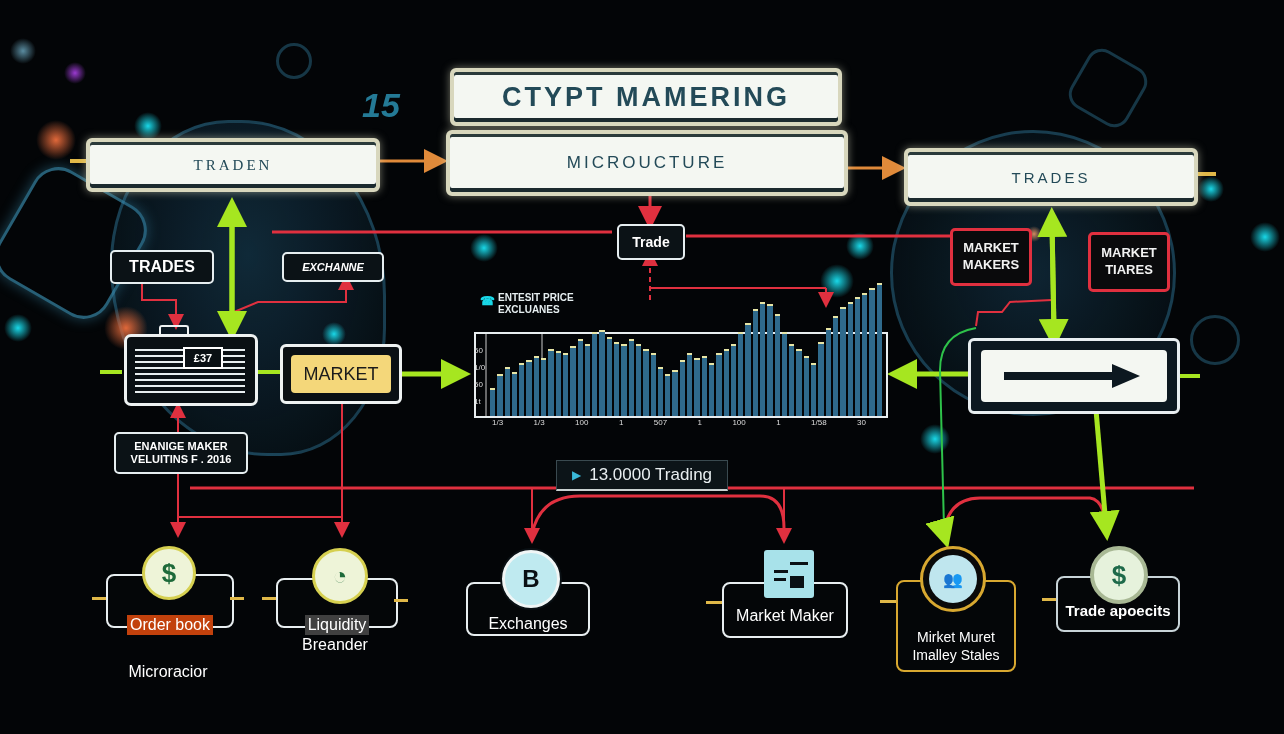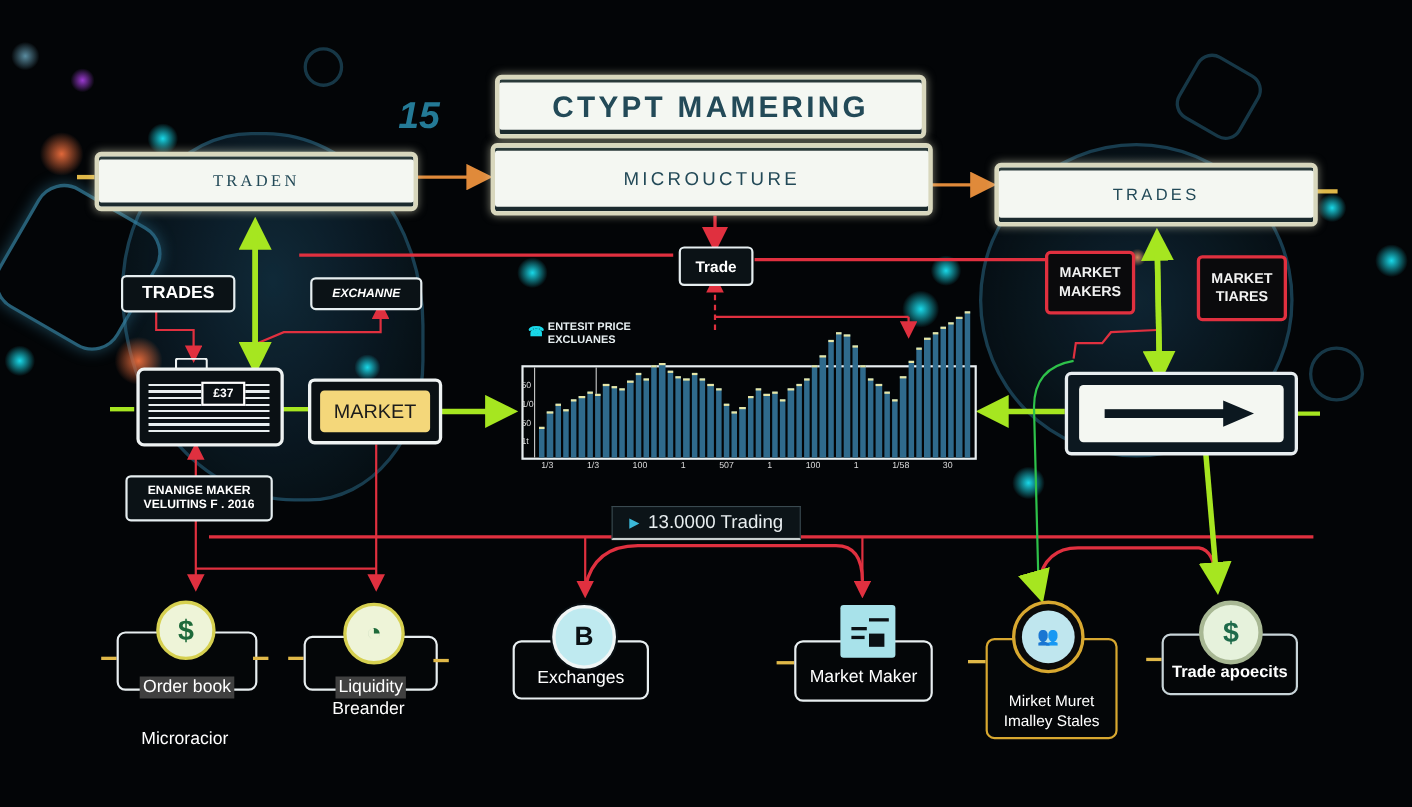--- a/index.html
+++ b/index.html
@@ -245,39 +245,39 @@
   <div style="width:186px;height:52px;background:#f4f7f2;border-radius:4px;display:flex;align-items:center;justify-content:center;">
     <svg width="140" height="26">
       <rect x="0" y="9" width="112" height="8" fill="#0c1820"></rect>
       <path d="M108,1 L136,13 L108,25 z" fill="#0c1820"></path>
     </svg>
   </div>
 </div>
 
 <div class="stub" style="left:92px;top:597px;width:14px;"></div>
 <div class="node" style="left:106px;top:574px;width:124px;height:50px;">
-  <span style="background:#404040;padding:0 3px;margin-bottom:-9px;">Order book</span>
+  <span style="background:#c2410c;padding:0 3px;margin-bottom:-9px;">Order book</span>
 </div>
 <div class="stub" style="left:230px;top:597px;width:14px;"></div>
 <div class="abs" style="left:106px;top:663px;width:124px;text-align:center;font-size:16px;">Microracior</div>
 <div class="circ" style="left:142px;top:546px;width:48px;height:48px;background:#eef4d8;border:3px solid #d6d050;color:#1e6a3a;">
   <span>$</span>
 </div>
 
 <div class="stub" style="left:262px;top:597px;width:14px;"></div>
 <div class="node" style="left:276px;top:578px;width:118px;height:46px;">
   <span style="background:#404040;padding:0 3px;margin-bottom:-9px;">Liquidity</span>
 </div>
 <div class="stub" style="left:394px;top:599px;width:14px;"></div>
 <div class="abs" style="left:276px;top:636px;width:118px;text-align:center;font-size:16px;">Breander</div>
 <div class="circ" style="left:312px;top:548px;width:50px;height:50px;background:#eef4d8;border:3px solid #d6d050;color:#1e6a3a;font-size:24px;">
   <span>◔</span>
 </div>
 
-<div class="node" style="left:466px;top:582px;width:124px;height:54px;align-items:center;padding-top:16px;box-sizing:border-box;">
+<div class="node" style="left:466px;top:582px;width:124px;height:54px;padding-top:16px;box-sizing:border-box;">
   <span>Exchanges</span>
 </div>
 <div class="circ" style="left:502px;top:550px;width:52px;height:52px;background:#bfeaf0;border:3px solid #f0f6f6;box-shadow:0 0 0 2px #0a1014;color:#0a1014;font-size:24px;">
   <span>B</span>
 </div>
 
 <div class="stub" style="left:706px;top:601px;width:16px;"></div>
 <div class="node" style="left:722px;top:582px;width:126px;height:56px;align-items:center;padding-top:12px;box-sizing:border-box;">
   <span>Market Maker</span>
 </div>

